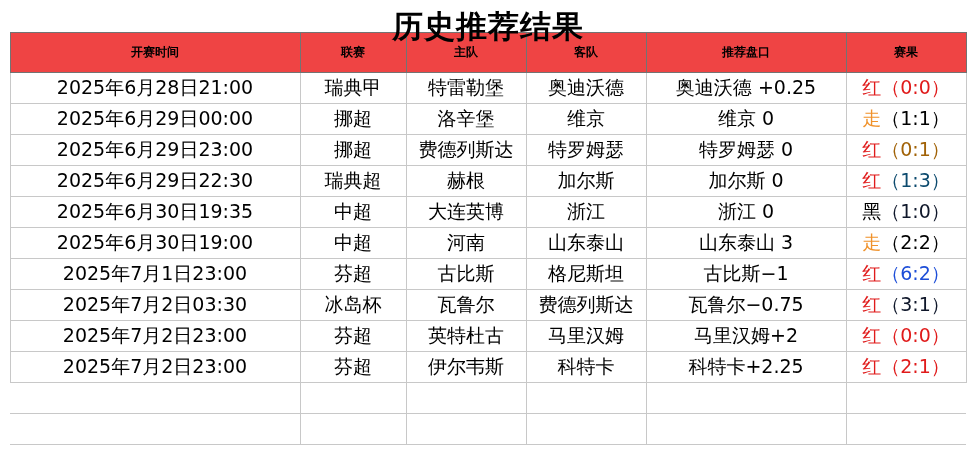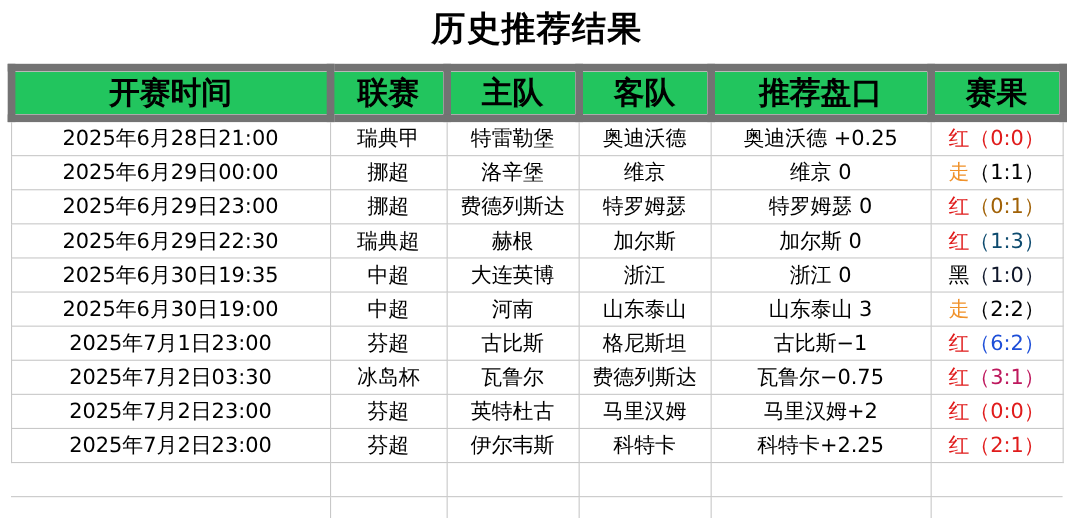--- a/index.html
+++ b/index.html
@@ -20,21 +20,21 @@
     background: #ffffff;
     box-sizing: border-box;
   }
   .title {
     text-align: center;
     font-size: 31px;
     font-weight: bold;
     color: #000000;
     letter-spacing: 1px;
     padding-top: 5px;
-    height: 58px;
+    height: 32px;
     line-height: 42px;
     box-sizing: border-box;
   }
   table.result-table {
     border-collapse: collapse;
     width: 956px;
     margin: 0 auto;
     table-layout: fixed;
   }
   table.result-table th,
@@ -43,25 +43,25 @@
     height: 30px;
     padding: 0 2px;
     text-align: center;
     vertical-align: middle;
     font-size: 19px;
     color: #000000;
     white-space: nowrap;
     overflow: hidden;
   }
   table.result-table thead th {
-    background: #22c55e;
+    background: #ef4444;
     font-weight: bold;
-    font-size: 28px;
+    font-size: 12px;
     height: 39px;
-    border: 7px solid #737373;
+    border: 1px solid #737373;
     color: #000000;
   }
   
   col.c0 { width: 290px; }
   col.c1 { width: 106px; }
   col.c2 { width: 120px; }
   col.c3 { width: 120px; }
   col.c4 { width: 200px; }
   col.c5 { width: 120px; }
 
@@ -169,21 +169,21 @@
         <td>古比斯−1</td>
         <td><span class="res-red" style="color: rgb(224, 27, 27);">红</span><span class="res-red" style="color: #1d4ed8;">（6:2）</span></td>
       </tr>
 
       <tr>
         <td class="time-cell">2025年7月2日03:30</td>
         <td>冰岛杯</td>
         <td>瓦鲁尔</td>
         <td>费德列斯达</td>
         <td>瓦鲁尔−0.75</td>
-        <td><span class="res-red" style="color: rgb(224, 27, 27);">红</span><span class="res-red" style="color: #be185d;">（3:1）</span></td>
+        <td><span class="res-red" style="color: rgb(224, 27, 27);">红</span><span class="res-red" style="color: #0f172a;">（3:1）</span></td>
       </tr>
 
       <tr>
         <td class="time-cell">2025年7月2日23:00</td>
         <td>芬超</td>
         <td>英特杜古</td>
         <td>马里汉姆</td>
         <td>马里汉姆+2</td>
         <td><span class="res-red" style="color: rgb(224, 27, 27);">红</span><span class="res-red" style="color: rgb(224, 27, 27);">（0:0）</span></td>
       </tr>

